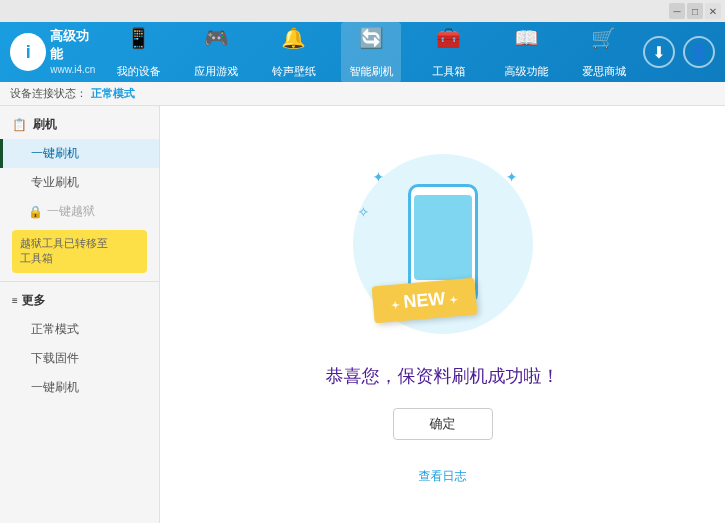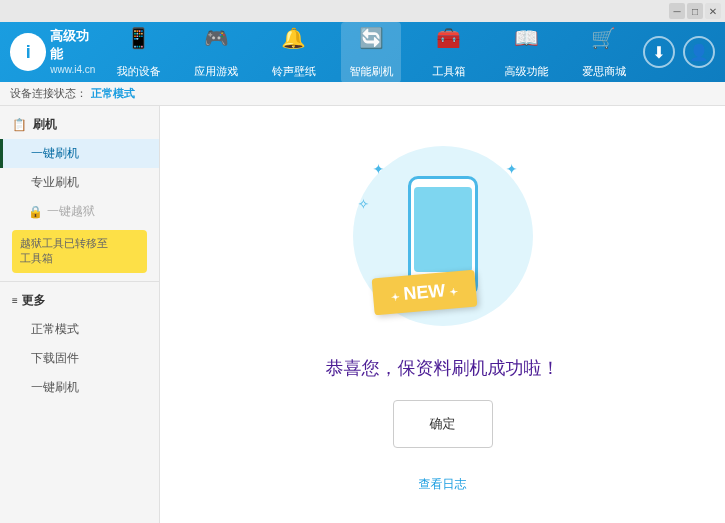--- a/index.html
+++ b/index.html
@@ -239,21 +239,21 @@
       margin-left: 4px;
     }
 
     .success-text {
       font-size: 18px;
       color: #4c1d95;
       margin-bottom: 20px;
     }
     .confirm-btn {
       width: 100px;
-      height: 48px;
+      height: 32px;
       border: 1px solid #ccc;
       background: white;
       border-radius: 4px;
       cursor: pointer;
       font-size: 13px;
       color: #333;
       margin-bottom: 28px;
     }
     .goto-link {
       color: #1a9de0;

